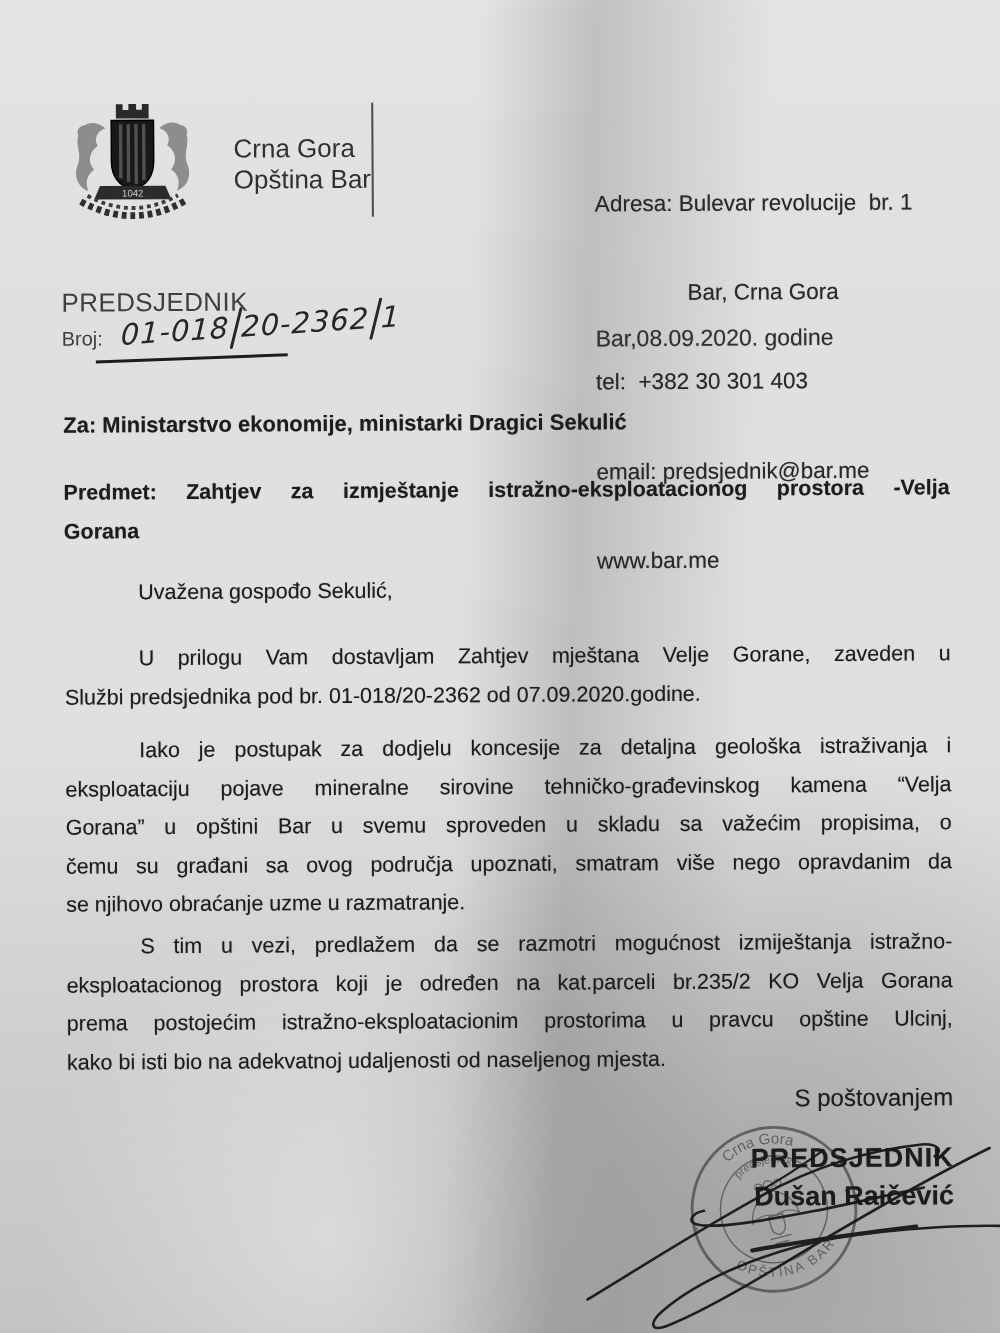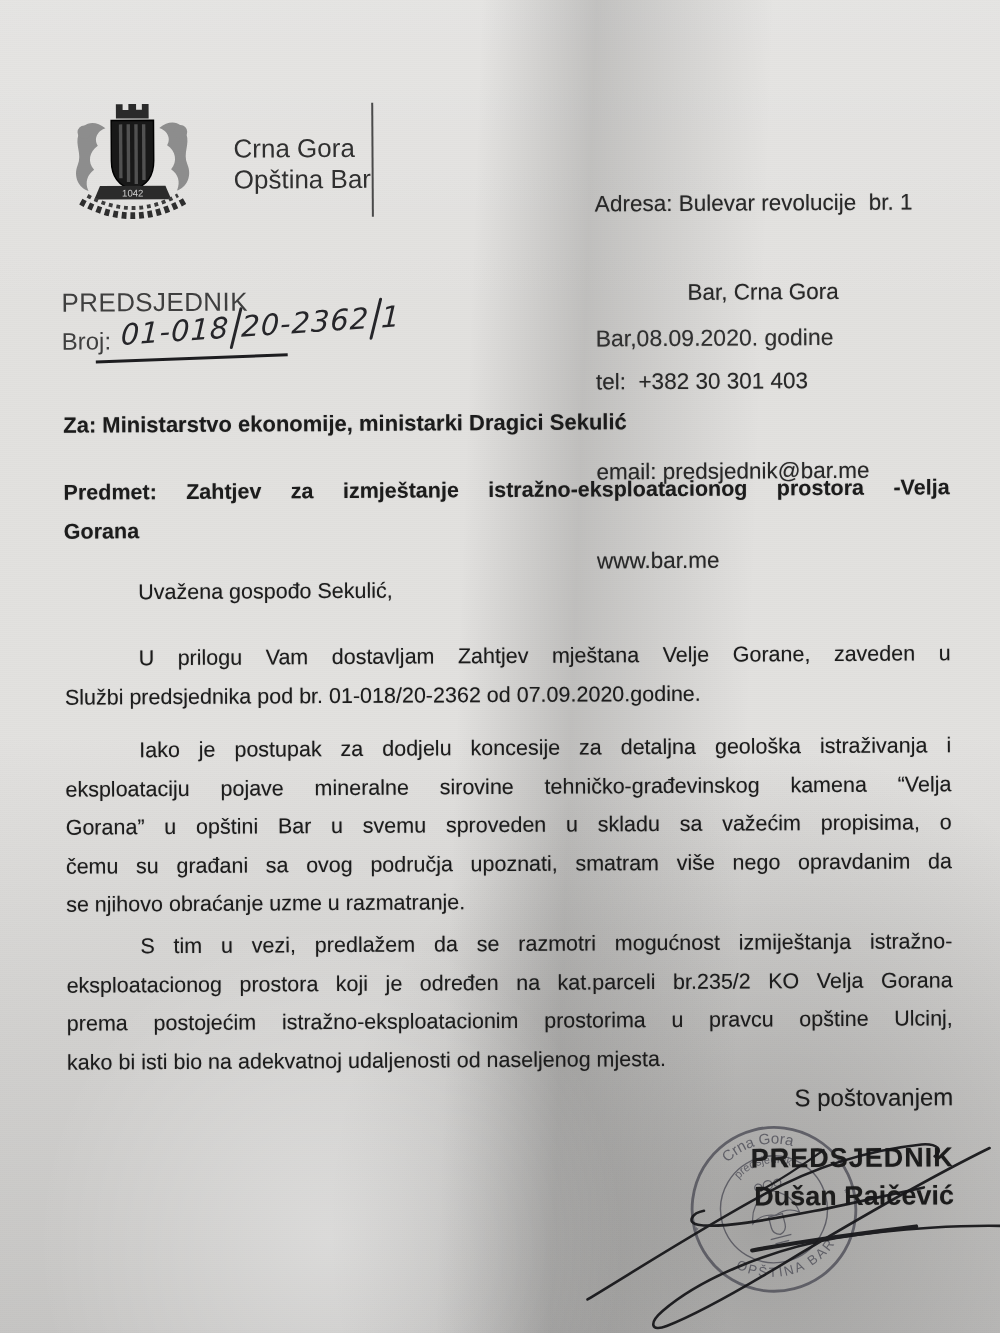--- a/index.html
+++ b/index.html
@@ -22,21 +22,21 @@
 
   
   .emblem{left:58px;top:96px;width:154px;height:132px;}
   .org{left:236px;top:132px;font-size:26px;line-height:31px;color:#303030;}
   .vline{left:374px;top:102px;width:2px;height:114px;background:#4a4a4a;}
   .addr{left:597px;top:130px;font-size:22.5px;line-height:29.8px;color:#282828;white-space:pre;}
   .addr-c{padding-left:92px;}
 
   
   .office{left:63px;top:285px;font-size:26px;color:#3f3f3f;letter-spacing:0.4px;}
-  .broj{left:63px;top:325px;font-size:24px;color:#3f3f3f;}
+  .broj{left:63px;top:325px;font-size:20px;color:#3f3f3f;}
   .hand{left:122px;top:304px;font-family:"DejaVu Sans",sans-serif;font-style:italic;
         font-size:29px;letter-spacing:1px;color:#26262a;transform:rotate(-3.5deg) skewX(-6deg);}
   .hs{display:inline-block;width:3px;height:42px;background:#26262a;border-radius:2px;
       transform:rotate(12deg);margin:0 4px 0 5px;vertical-align:-12px;}
   .broj-line{left:97px;top:355px;width:192px;height:2.5px;background:#1d1d20;transform:rotate(-1.8deg);}
   .dateline{left:597px;top:326px;font-size:23px;color:#303030;}
 
   
   .blk{left:64px;width:886px;line-height:38.6px;font-size:21.5px;}
   .line{white-space:nowrap;}

